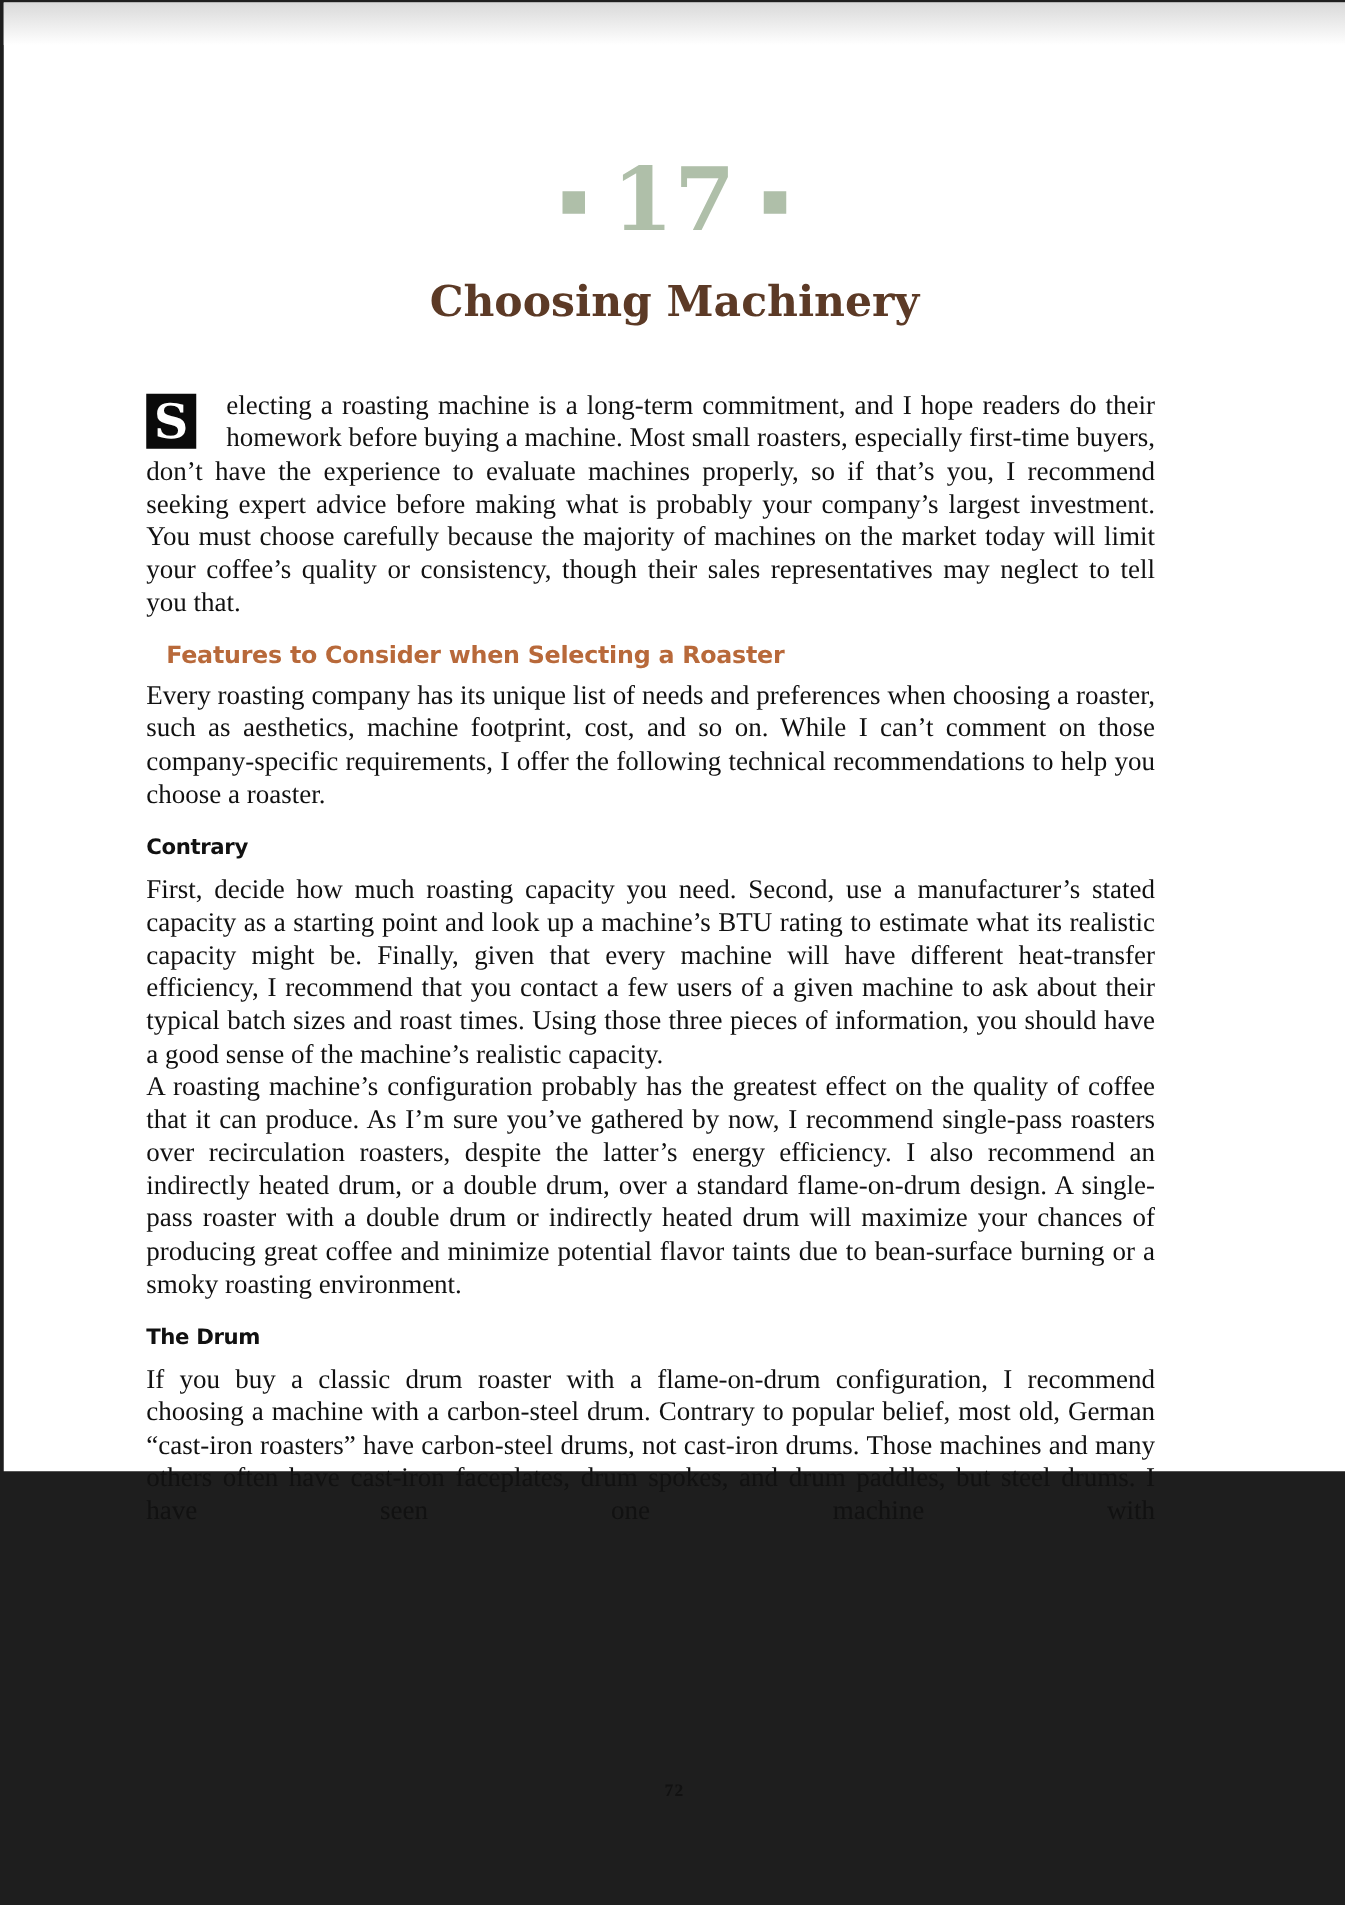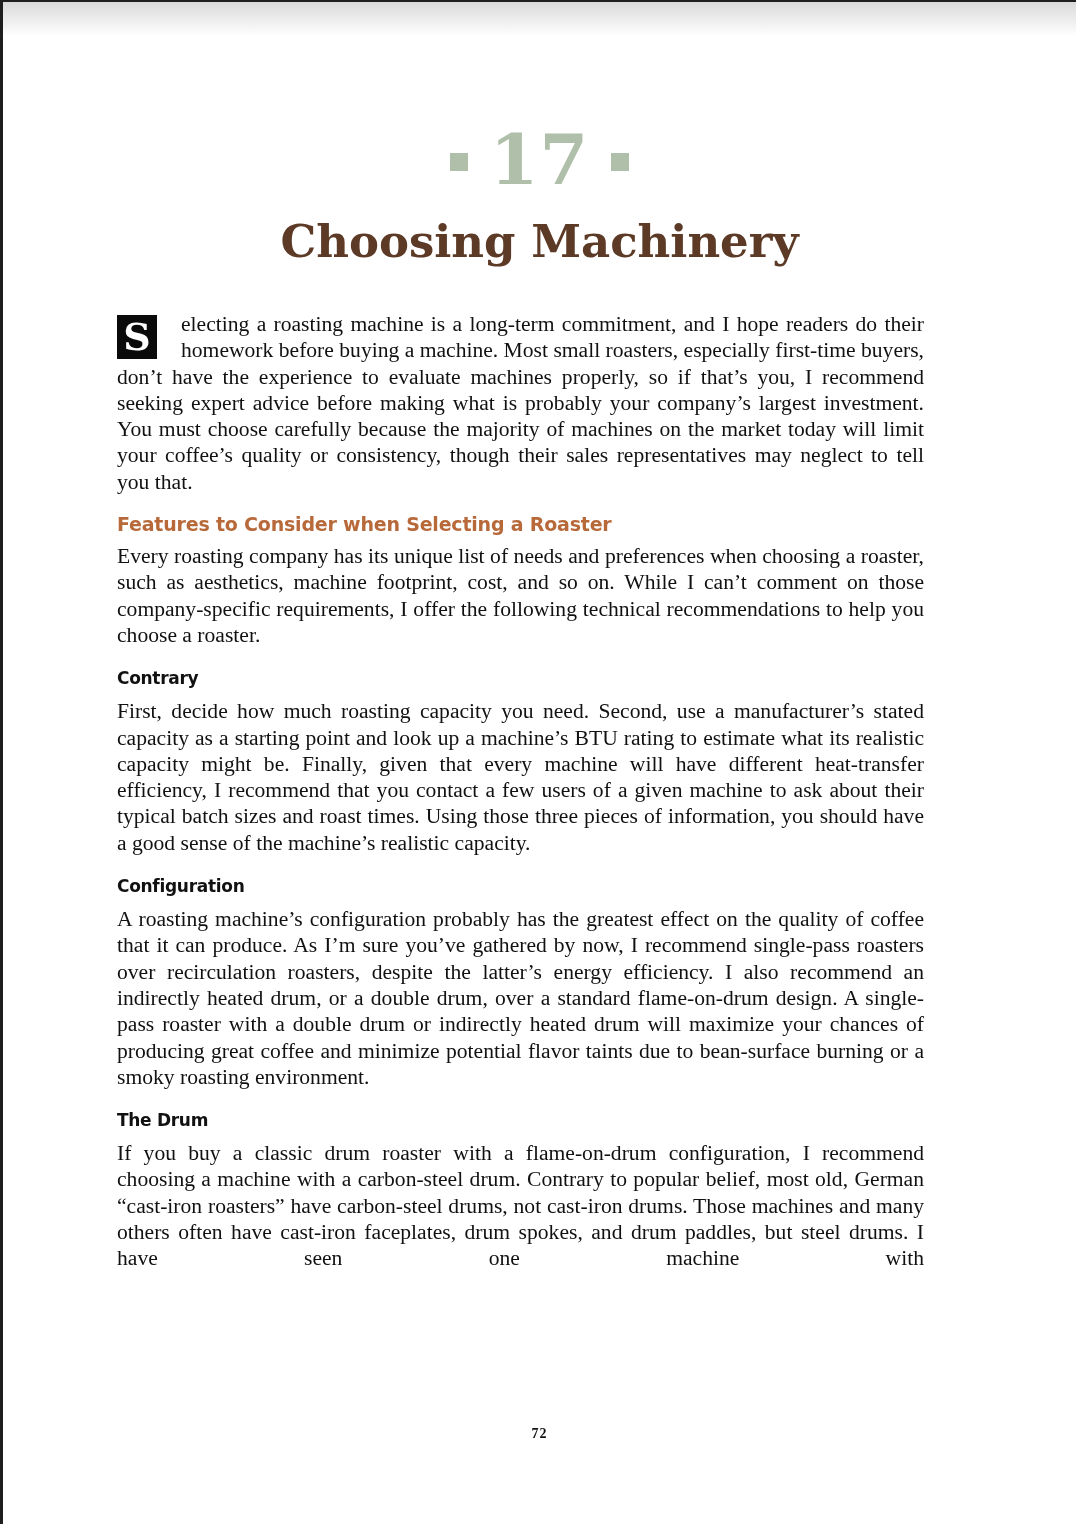--- a/index.html
+++ b/index.html
@@ -2,55 +2,55 @@
 <html><head>
 <meta charset="utf-8">
 <style>
   html, body { margin: 0; padding: 0; }
   body {
     width: 1076px; height: 1524px; overflow: hidden;
     background: #1e1e1e; position: relative;
     font-family: "DejaVu Serif", serif;
   }
   .page {
-    position: absolute; left: 3px; top: 2px; width: 1073px; height: 1522px;
+    position: absolute; left: 3px; top: 2px; width: 1073px; height: 1175px;
     background: #ffffff;
   }
   .top-shadow {
     position: absolute; left: 0; top: 0; width: 100%; height: 34px;
     background: linear-gradient(to bottom, #d9d9d9 0%, #ececec 50%, #ffffff 100%);
   }
   .chapter-num {
     position: absolute; left: 0; width: 100%; top: 118px; text-align: center;
     font-family: "DejaVu Serif", serif; font-weight: bold; font-size: 70px;
     color: #afbfa9; letter-spacing: 1px; line-height: 80px;
   }
   .chapter-num .dot {
     display: inline-block; width: 18px; height: 18px; background: #afbfa9;
     vertical-align: middle; margin: 0 22px; position: relative; top: -4px;
   }
   .chapter-title {
     position: absolute; left: 0; width: 100%; top: 218px; text-align: center;
-    font-family: "DejaVu Serif", serif; font-weight: bold; font-size: 45px;
+    font-family: "DejaVu Serif", serif; font-weight: bold; font-size: 34px;
     color: #5c3a26; line-height: 44px;
   }
   .content {
     position: absolute; left: 114px; top: 309px; width: 807px;
     font-family: "Liberation Serif", serif; font-size: 21.6px; line-height: 26.3px;
     color: #111; text-align: justify;
   }
   .content p { margin: 0; }
   .dropcap {
     float: left; width: 40px; height: 44px; background: #0a0a0a; color: #fff;
     font-family: "DejaVu Serif", serif; font-weight: bold; font-size: 38px;
     line-height: 44px; text-align: center; margin: 4px 24px 0 0;
   }
   .h2 {
     font-family: "DejaVu Sans", sans-serif; font-weight: bold; font-size: 19px;
-    color: #b8693a; margin: 16px 0 6px 0; line-height: 26px; letter-spacing: -0.2px;
+    color: #b8693a; margin: 16px 0 6px 16px; line-height: 26px; letter-spacing: -0.2px;
   }
   .h3 {
     font-family: "DejaVu Sans", sans-serif; font-weight: bold; font-size: 17px;
     color: #111; margin: 18px 0 8px 0; line-height: 24px; letter-spacing: -0.3px;
   }
   .page-number {
     position: absolute; left: 0; width: 100%; top: 1424px; text-align: center;
     font-family: Liberation Serif, serif; font-weight: bold; font-size: 14px;
     color: #111; letter-spacing: 1px;
   }
@@ -67,21 +67,20 @@
 
   <div class="content">
     <p><span class="dropcap">S</span><span>electing a roasting machine is a long-term commitment, and I hope readers do their homework before buying a machine. Most small roasters, especially first-time buyers, don’t have the experience to evaluate machines properly, so if that’s you, I recommend seeking expert advice before making what is probably your company’s largest investment. You must choose carefully because the majority of machines on the market today will limit your coffee’s quality or consistency, though their sales representatives may neglect to tell you that.</span></p>
 
     <div class="h2">Features to Consider when Selecting a Roaster</div>
     <p>Every roasting company has its unique list of needs and preferences when choosing a roaster, such as aesthetics, machine footprint, cost, and so on. While I can’t comment on those company-specific requirements, I offer the following technical recommendations to help you choose a roaster.</p>
 
     <div class="h3">Contrary</div>
     <p>First, decide how much roasting capacity you need. Second, use a manufacturer’s stated capacity as a starting point and look up a machine’s BTU rating to estimate what its realistic capacity might be. Finally, given that every machine will have different heat-transfer efficiency, I recommend that you contact a few users of a given machine to ask about their typical batch sizes and roast times. Using those three pieces of information, you should have a good sense of the machine’s realistic capacity.</p>
 
-    <div class="h3">Configuration</div>
     <p>A roasting machine’s configuration probably has the greatest effect on the quality of coffee that it can produce. As I’m sure you’ve gathered by now, I recommend single-pass roasters over recirculation roasters, despite the latter’s energy efficiency. I also recommend an indirectly heated drum, or a double drum, over a standard flame-on-drum design. A single-pass roaster with a double drum or indirectly heated drum will maximize your chances of producing great coffee and minimize potential flavor taints due to bean-surface burning or a smoky roasting environment.</p>
 
     <div class="h3">The Drum</div>
     <p style="text-align-last: justify;">If you buy a classic drum roaster with a flame-on-drum configuration, I recommend choosing a machine with a carbon-steel drum. Contrary to popular belief, most old, German “cast-iron roasters” have carbon-steel drums, not cast-iron drums. Those machines and many others often have cast-iron faceplates, drum spokes, and drum paddles, but steel drums. I have seen one machine with</p>
   </div>
 
   <div class="page-number">72</div>
 </div>
 
 </body></html>

